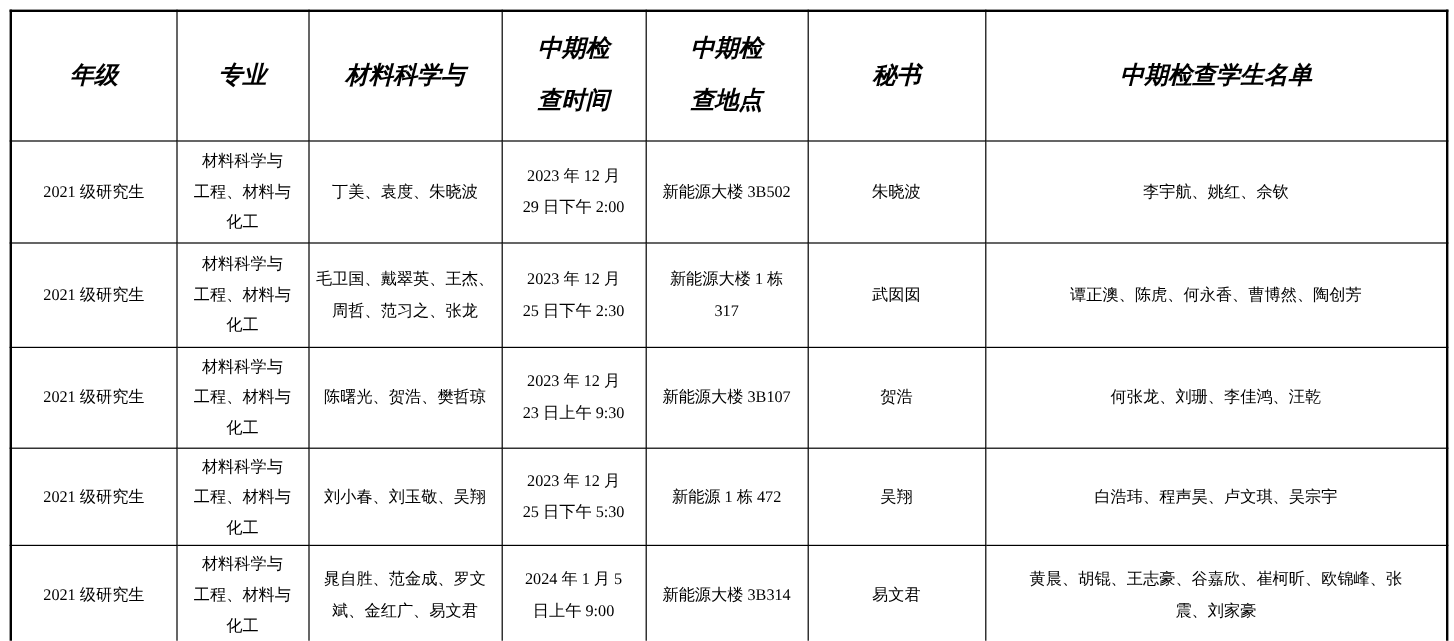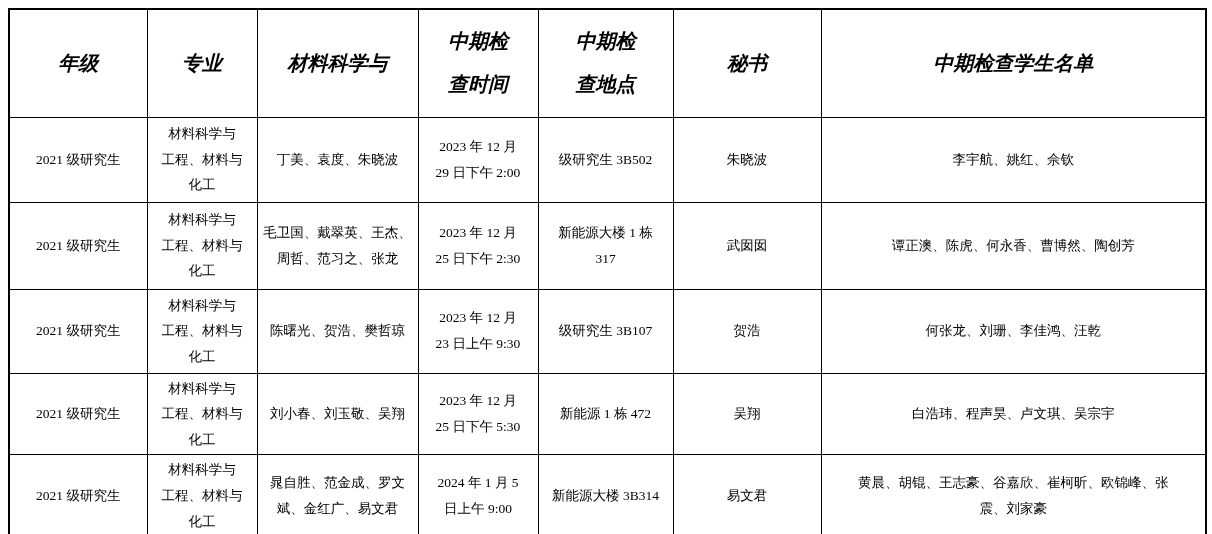--- a/index.html
+++ b/index.html
@@ -78,21 +78,21 @@
     </thead>
     <tbody>
       <tr class="r0">
         <td>2021 级研究生</td>
         <td>材料科学与
 工程、材料与
 化工</td>
         <td>丁美、袁度、朱晓波</td>
         <td>2023 年 12 月
 29 日下午 2:00</td>
-        <td>级研究生 3B502</td>
+        <td>新能源大楼 3B502</td>
         <td>朱晓波</td>
         <td>李宇航、姚红、佘钦</td>
       </tr>
       <tr class="r1">
         <td>2021 级研究生</td>
         <td>材料科学与
 工程、材料与
 化工</td>
         <td>毛卫国、戴翠英、王杰、
 周哲、范习之、张龙</td>
@@ -104,21 +104,21 @@
         <td>谭正澳、陈虎、何永香、曹博然、陶创芳</td>
       </tr>
       <tr class="r2">
         <td>2021 级研究生</td>
         <td>材料科学与
 工程、材料与
 化工</td>
         <td>陈曙光、贺浩、樊哲琼</td>
         <td>2023 年 12 月
 23 日上午 9:30</td>
-        <td>级研究生 3B107</td>
+        <td>新能源大楼 3B107</td>
         <td>贺浩</td>
         <td>何张龙、刘珊、李佳鸿、汪乾</td>
       </tr>
       <tr class="r3">
         <td>2021 级研究生</td>
         <td>材料科学与
 工程、材料与
 化工</td>
         <td>刘小春、刘玉敬、吴翔</td>
         <td>2023 年 12 月

